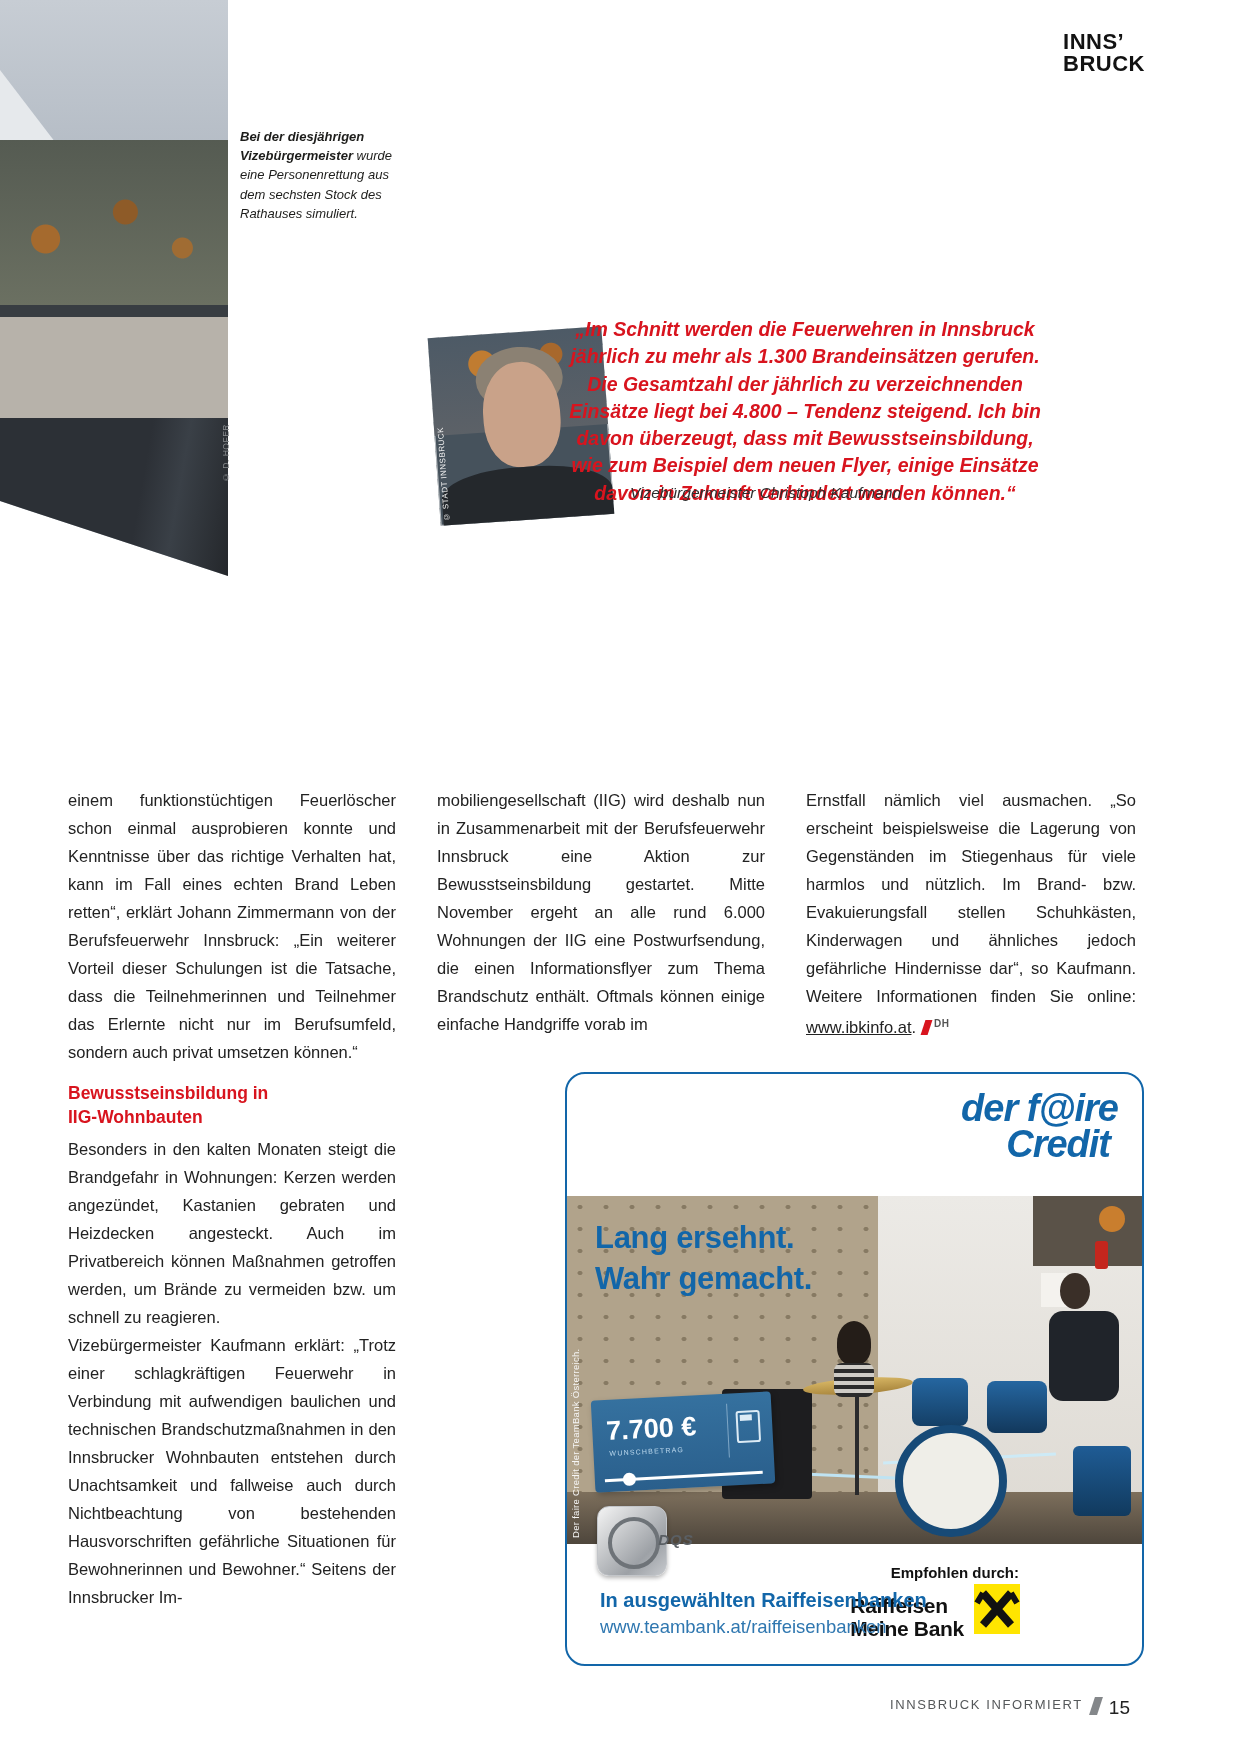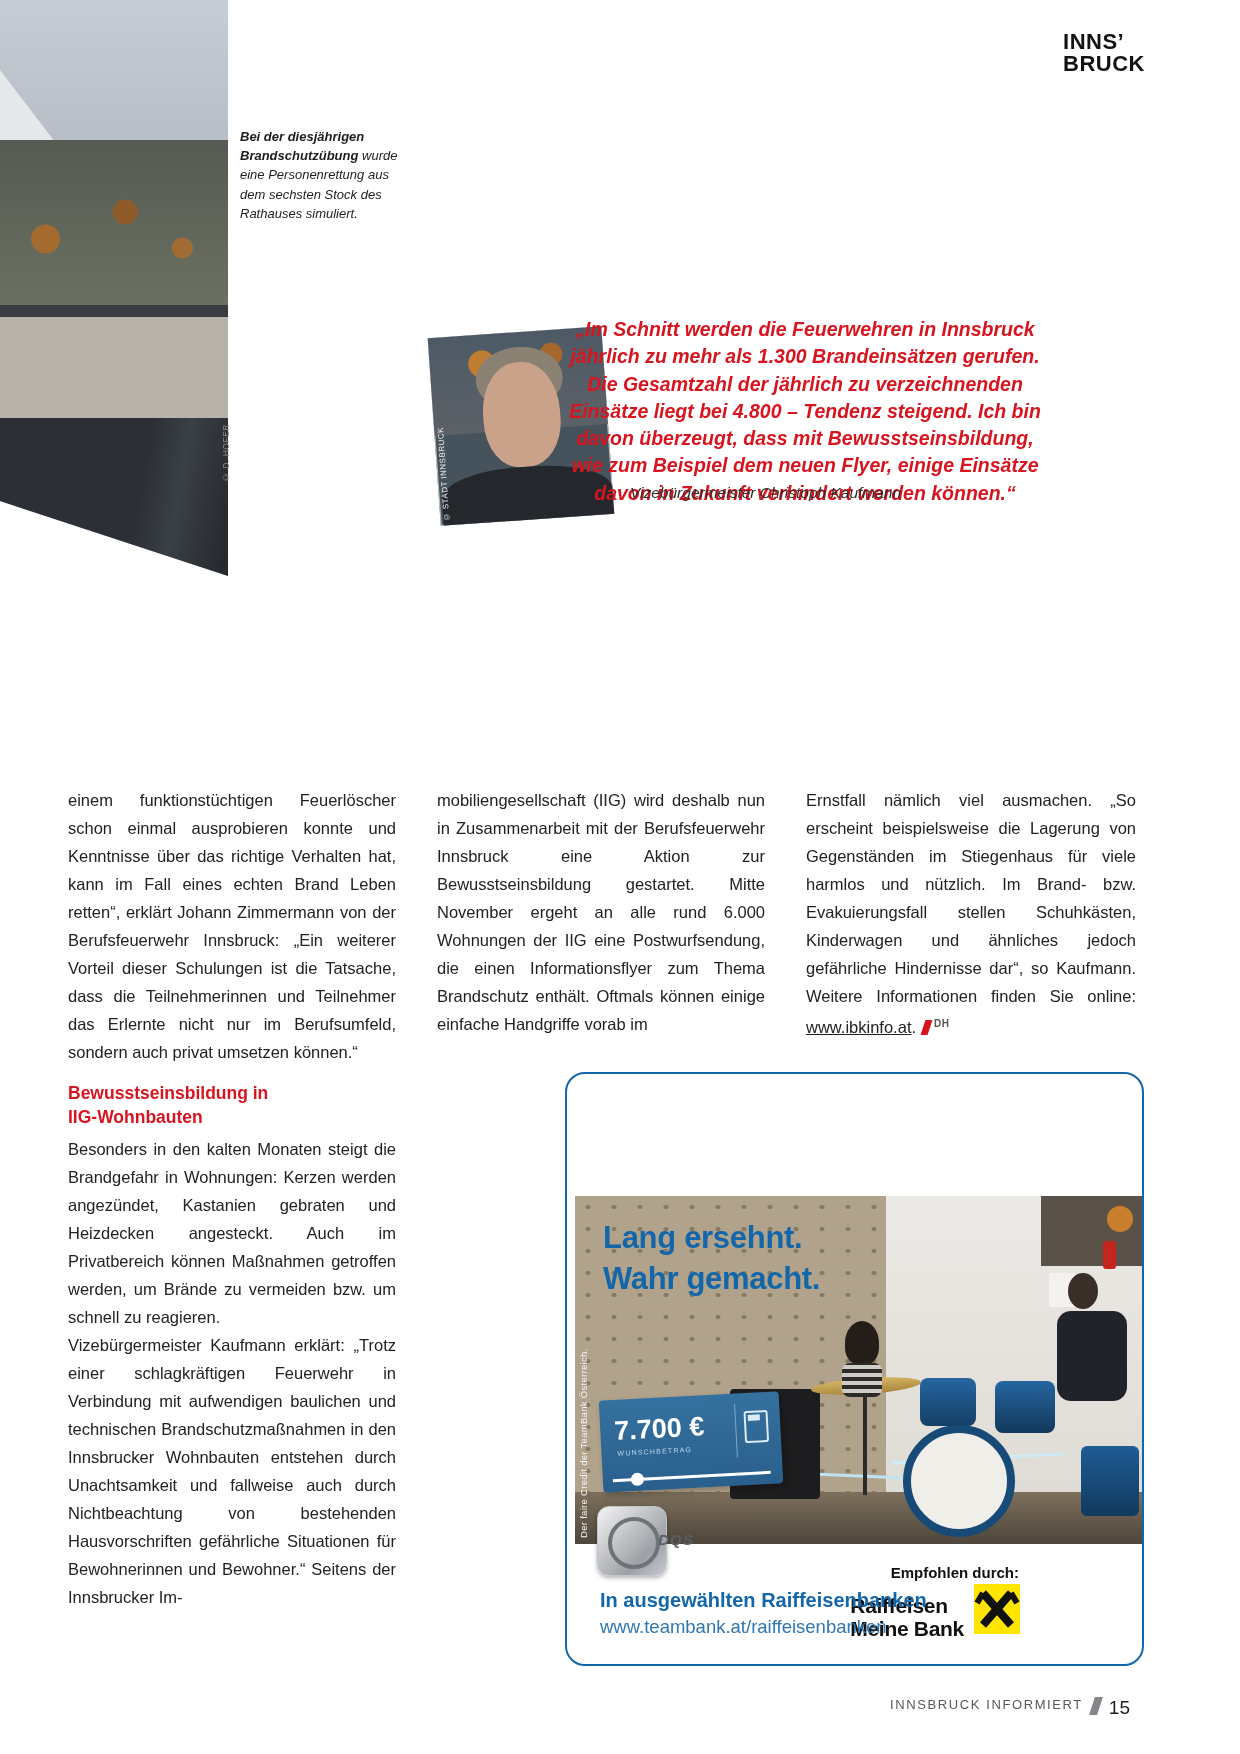--- a/index.html
+++ b/index.html
@@ -78,21 +78,21 @@
   .initials{font-size:10px;font-weight:700;color:#555;letter-spacing:.5px;
     vertical-align:6px;}
 
   
   .ad{left:565px;top:1072px;width:575px;height:590px;background:#fff;
     border:2px solid #1266a9;border-radius:20px;overflow:hidden;}
   .ad-logo{position:absolute;top:16px;right:24px;text-align:right;color:#1266a9;
     font-size:38px;font-weight:800;font-style:italic;line-height:.95;letter-spacing:-1px;}
   .ad-logo .l2{margin-right:8px;}
 
-  .ad-photo{position:absolute;left:8px;top:122px;width:100%;height:348px;
+  .ad-photo{position:absolute;left:0;top:122px;width:100%;height:348px;
     background:#e9e6e1;overflow:hidden;}
   .foam{position:absolute;left:0;top:0;width:54%;height:100%;background-color:#b1a38b;
     background-image:radial-gradient(#877a63 2px, rgba(0,0,0,0) 3px);
     background-size:26px 22px;}
   .wall-white{position:absolute;right:0;top:0;width:46%;height:100%;
     background:linear-gradient(#eceae6,#ddd9d2);}
   .floor{position:absolute;left:0;bottom:0;width:100%;height:15%;
     background:linear-gradient(#7d6f5c,#4e463c);}
   .shelf{position:absolute;right:0;top:0;width:19%;height:20%;background:#5a5248;}
   .ball{position:absolute;right:3%;top:3%;width:26px;height:26px;border-radius:50%;
@@ -183,21 +183,21 @@
   <div class="lp-wall">
     
     
     
   </div>
   <div class="lp-glass"></div>
 </div>
 <div class="abs photo-credit-left">© D. HOFER</div>
 
 <div class="abs caption">
-  <b>Bei der diesjährigen Brandschutzübung</b><span> wurde eine Personenrettung aus dem sechsten Stock des Rathauses simuliert.</span>
+  <b>Bei der diesjährigen Vizebürgermeister</b><span> wurde eine Personenrettung aus dem sechsten Stock des Rathauses simuliert.</span>
 </div>
 
 <div class="abs masthead">
   <div>INNS’</div>
   <div>BRUCK</div>
 </div>
 
 <div class="abs portrait">
   <div class="pt-autumn"></div>
   <div class="pt-hair"></div>
@@ -221,20 +221,24 @@
 
 <div class="abs col col-2">
   <p>mobiliengesellschaft (IIG) wird deshalb nun in Zusammenarbeit mit der Berufsfeuerwehr Innsbruck eine Aktion zur Bewusstseinsbildung gestartet. Mitte November ergeht an alle rund 6.000 Wohnungen der IIG eine Postwurfsendung, die einen Informationsflyer zum Thema Brandschutz enthält. Oftmals können einige einfache Handgriffe vorab im</p>
 </div>
 
 <div class="abs col col-3">
   <p><span>Ernstfall nämlich viel ausmachen. „So erscheint beispielsweise die Lagerung von Gegenständen im Stiegenhaus für viele harmlos und nützlich. Im Brand- bzw. Evakuierungsfall stellen Schuhkästen, Kinderwagen und ähnliches jedoch gefährliche Hindernisse dar“, so Kaufmann. Weitere Informationen finden Sie online: </span><span class="link">www.ibkinfo.at</span><span>.</span><span class="slash"></span><span class="initials">DH</span></p>
 </div>
 
 <div class="abs ad">
+  <div class="ad-logo">
+    <div>der f@ire</div>
+    <div class="l2">Credit</div>
+  </div>
 
   <div class="ad-photo">
     <div class="foam"></div>
     <div class="wall-white"></div>
     <div class="floor"></div>
     <div class="shelf"></div>
     <div class="ball"></div>
     <div class="frame"></div>
     <div class="extinguisher"></div>
     <div class="rail"></div>

